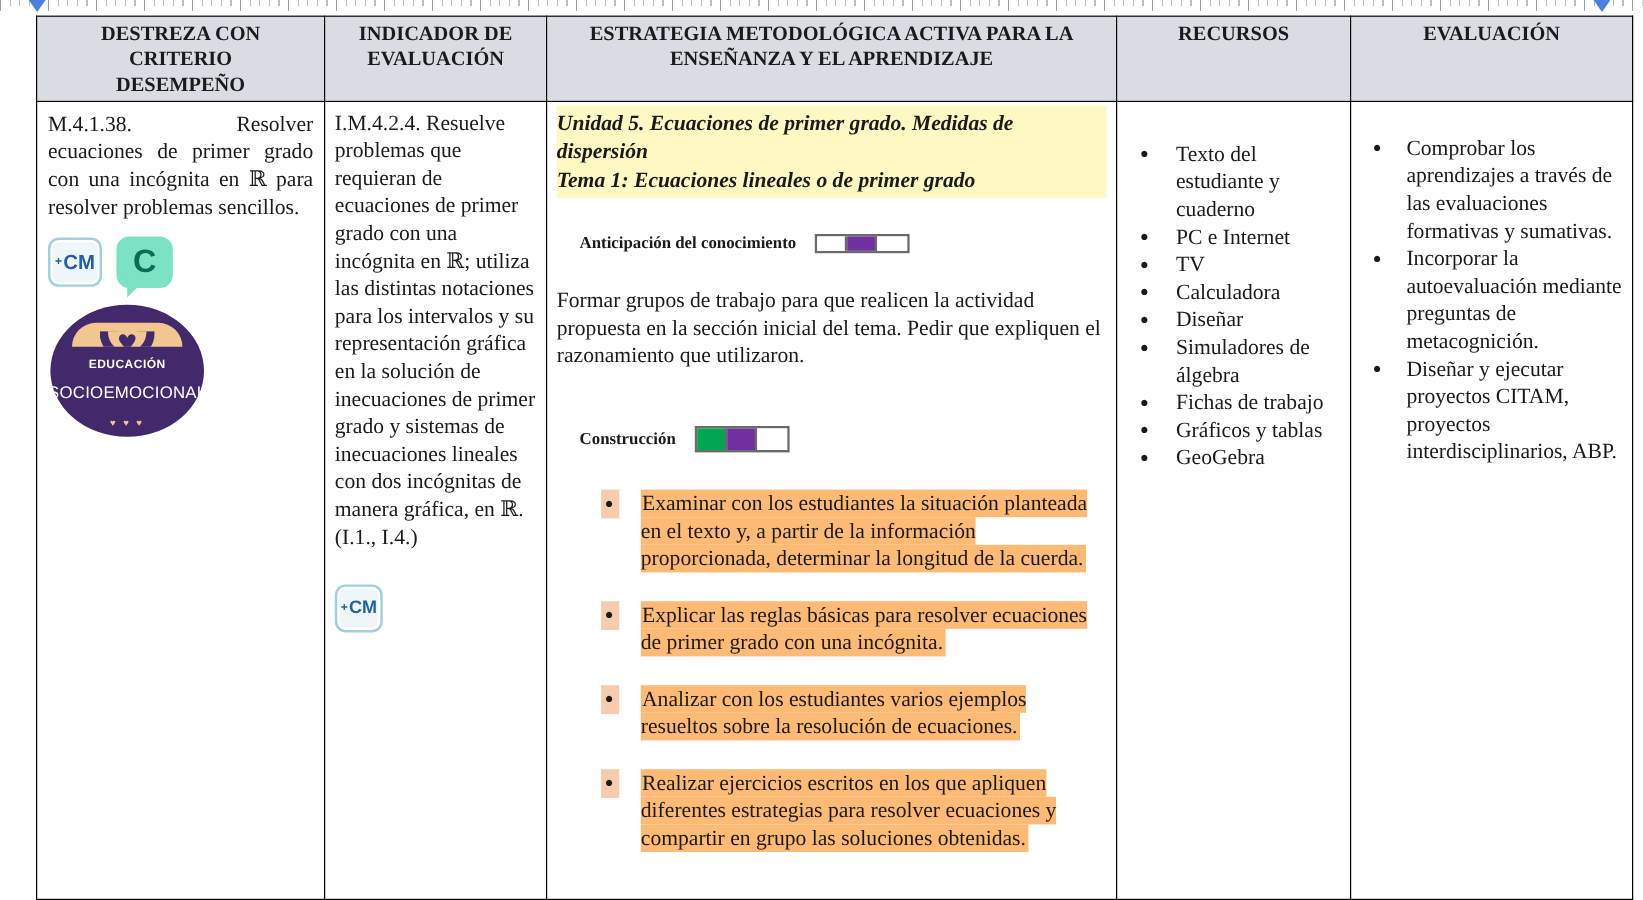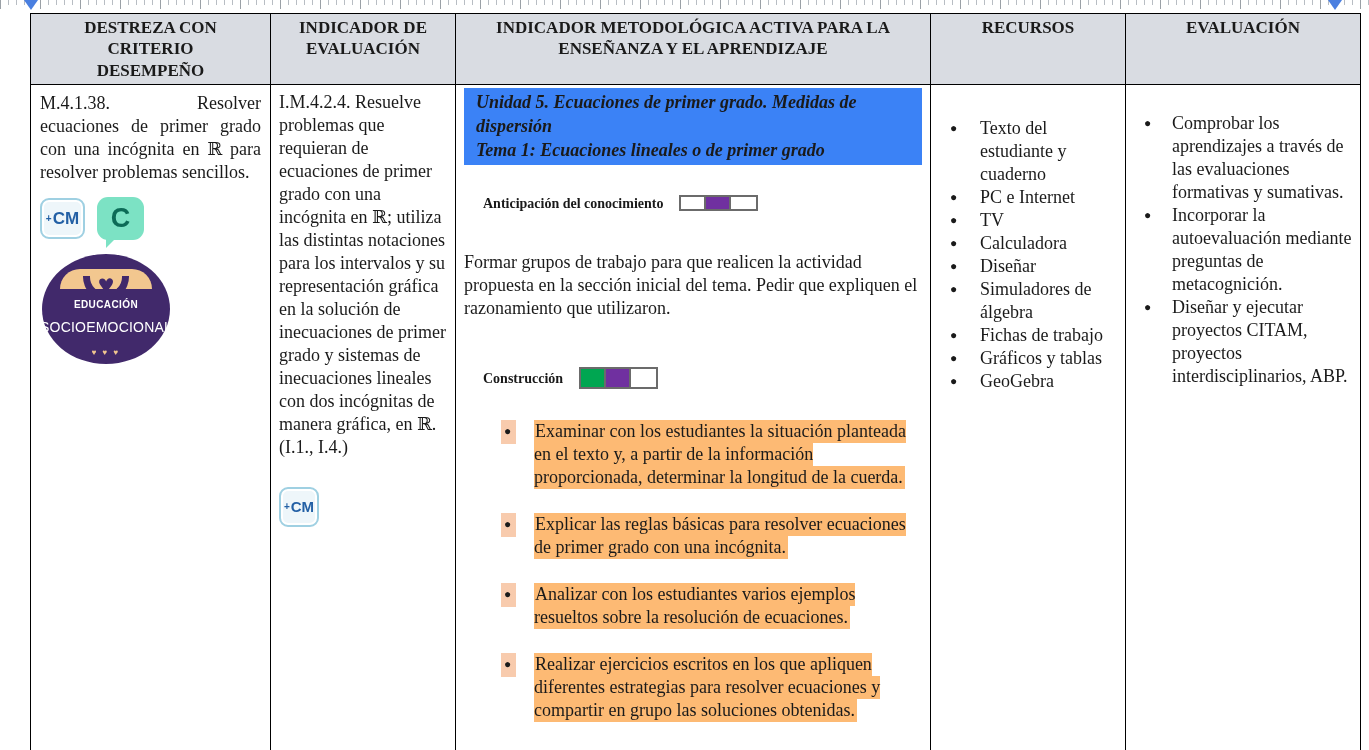--- a/index.html
+++ b/index.html
@@ -87,31 +87,31 @@
     border-radius:0 0 26px 26px;
   }
   .badge-line1 { margin-top:4px; font-size:10px; font-weight:bold; letter-spacing:0.4px; }
   .badge-line2 { font-size:14px; font-weight:normal; letter-spacing:0.2px; }
   .badge-hearts { margin-top:2px; font-size:8px; color:#f2c78f; letter-spacing:2px; }
 
   .cm-icon.small { width:40px; height:40px; font-size:15px; margin-top:28px; }
 
   
   .yellow-block {
-    background:#3b82f6; font-weight:bold; font-style:italic;
-    font-size:18px; line-height:24px; padding:2px 4px 3px 12px;
+    background:#fef9c3; font-weight:bold; font-style:italic;
+    font-size:18px; line-height:24px; padding:2px 4px 3px 0;
   }
   .section-row { margin-top:27px; display:flex; align-items:center; gap:16px; padding-left:1px; }
   .section-label { font-weight:bold; font-size:14px;margin-left:18px; }
   .bar { display:inline-flex; border:2px solid #6b6b6b; background:#fff; }
   .bar-seg { width:25px; border-right:2px solid #6b6b6b; }
   .bar-seg:last-child { border-right:none; }
   .bar-sm .bar-seg { height:12px; }
   .bar-lg .bar-seg { height:18px; }
-  .para-normal { margin-top:36px; }
+  .para-normal { margin-top:24px; }
 
   ul.bullets { list-style:none; margin:0; padding:0; }
   ul.bullets li { position:relative; }
   ul.bullets li::before {
     content:"\25CF"; position:absolute; font-size:12px; top:0;
   }
 
   ul.activity { margin-top:30px; padding-left:70px; padding-right:2px; }
   ul.activity li { margin-bottom:24px; }
   ul.activity li::before { left:-33px; background:#f8cbad; padding:0 5px 1px 3px; }
@@ -136,21 +136,21 @@
     <col style="width:240px">
       <col style="width:185px">
       <col style="width:475px">
     <col style="width:195px">
       <col style="width:235px">
   </colgroup>
   <thead>
     <tr>
       <th class="h-destreza">DESTREZA CON CRITERIO DESEMPEÑO</th>
       <th>INDICADOR DE EVALUACIÓN</th>
-      <th>INDICADOR METODOLÓGICA ACTIVA PARA LA ENSEÑANZA Y EL APRENDIZAJE</th>
+      <th>ESTRATEGIA METODOLÓGICA ACTIVA PARA LA ENSEÑANZA Y EL APRENDIZAJE</th>
       <th>RECURSOS</th>
       <th>EVALUACIÓN</th>
     </tr>
   </thead>
   <tbody>
     <tr>
 
       <td class="cell-destreza">
         <p class="justify">M.4.1.38. Resolver ecuaciones de primer grado con una incógnita en ℝ para resolver problemas sencillos.</p>
         <div class="icon-row">

